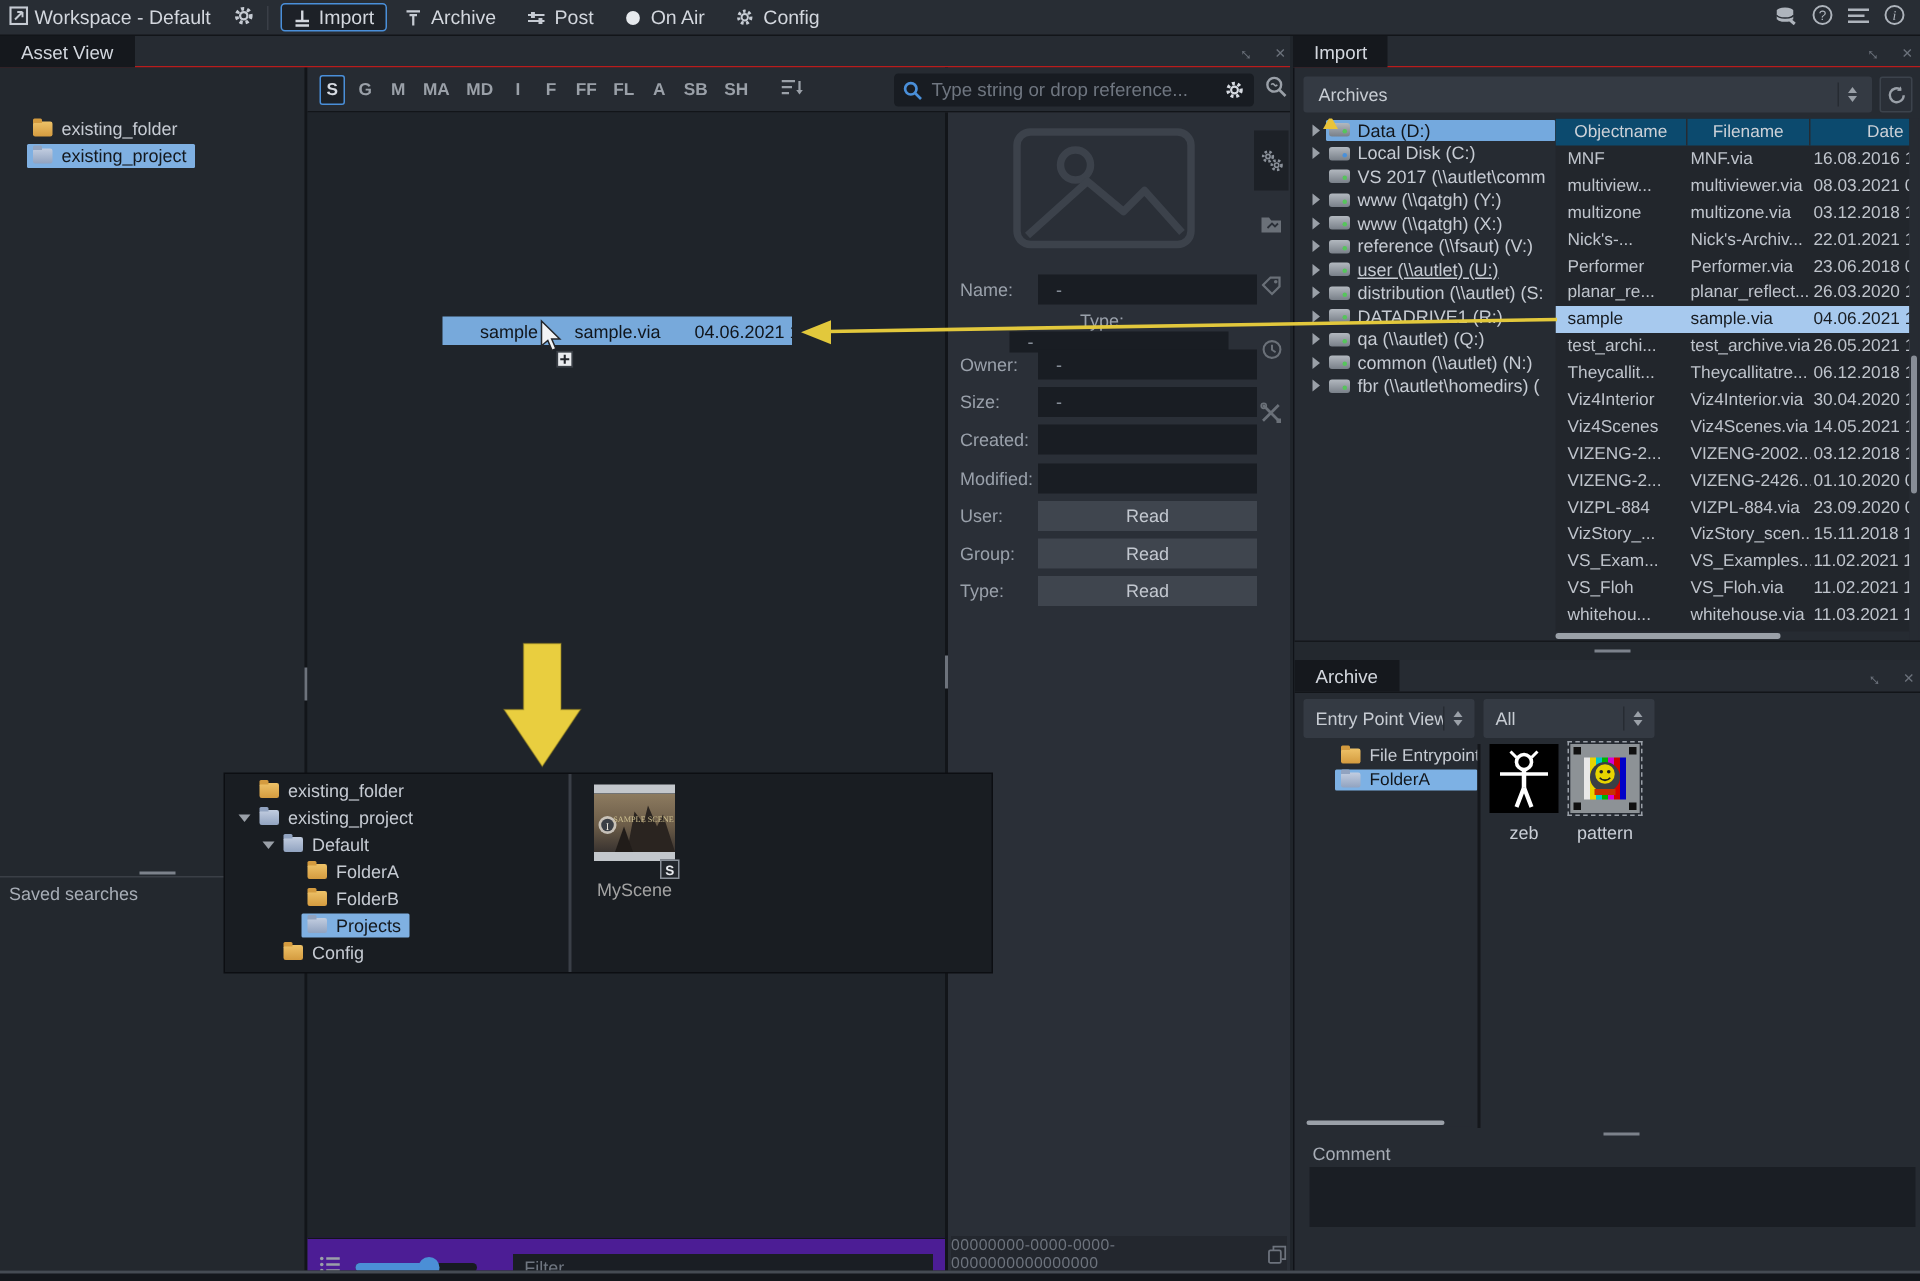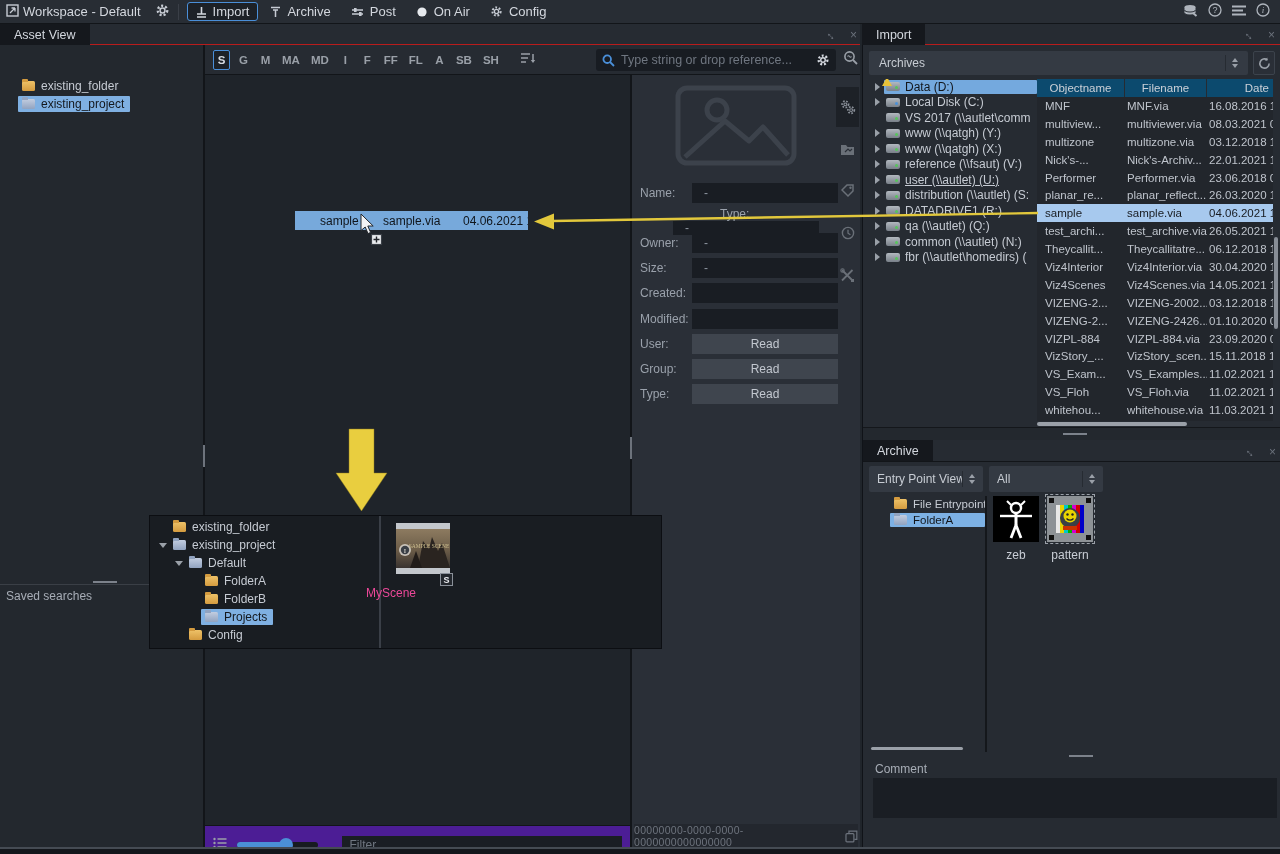--- a/index.html
+++ b/index.html
@@ -79,21 +79,21 @@
 
   #popup{position:absolute;left:150px;top:516px;width:511px;height:132px;background:#191d22;z-index:5;
          box-shadow:0 0 0 1px #0c0e12}
   #popup-tree{position:absolute;left:0;top:2px;width:228px}
   #popup-div{position:absolute;left:229px;top:0;width:2px;height:132px;background:#3a3f47}
   #myscene{position:absolute;left:246px;top:7px;width:54px;height:57px}
   #myscene .bar{position:absolute;left:0;width:54px;background:#c3c7cc}
   #myscene .img{position:absolute;left:0;top:6px;width:54px;height:39px;overflow:hidden}
   #ms-badge{position:absolute;right:-3px;bottom:-6px;width:13px;height:13px;background:#23272d;border:1px solid #8a9099;
             color:#e8eaee;font-size:9px;font-weight:bold;display:flex;align-items:center;justify-content:center}
-  #myscene-label{position:absolute;left:216px;top:70px;width:114px;text-align:left;color:#ec4899}
+  #myscene-label{position:absolute;left:216px;top:70px;width:114px;text-align:center;color:#a3a3a3}
 
   #mid-bottombar{left:205px;top:825px;width:425px;height:38px;background:#4c1d95;border-top:1px solid #121519;
                  display:flex;align-items:center;padding:0 8px;gap:10px}
   #zoom-slider{position:relative;width:84px;height:6px;border-radius:3px;background:#171b20}
   #zoom-fill{position:absolute;left:0;top:0;height:6px;width:48px;border-radius:3px;background:#4b8fd6}
   #zoom-thumb{position:absolute;left:42px;top:-4px;width:14px;height:14px;border-radius:50%;background:#4b8fd6}
   #filter-input{margin-left:14px;width:292px;height:18px;background:#1a1e24;display:flex;align-items:center;padding:0 8px;color:#6f7680}
 
   
   .vsplit{background:#121519}

